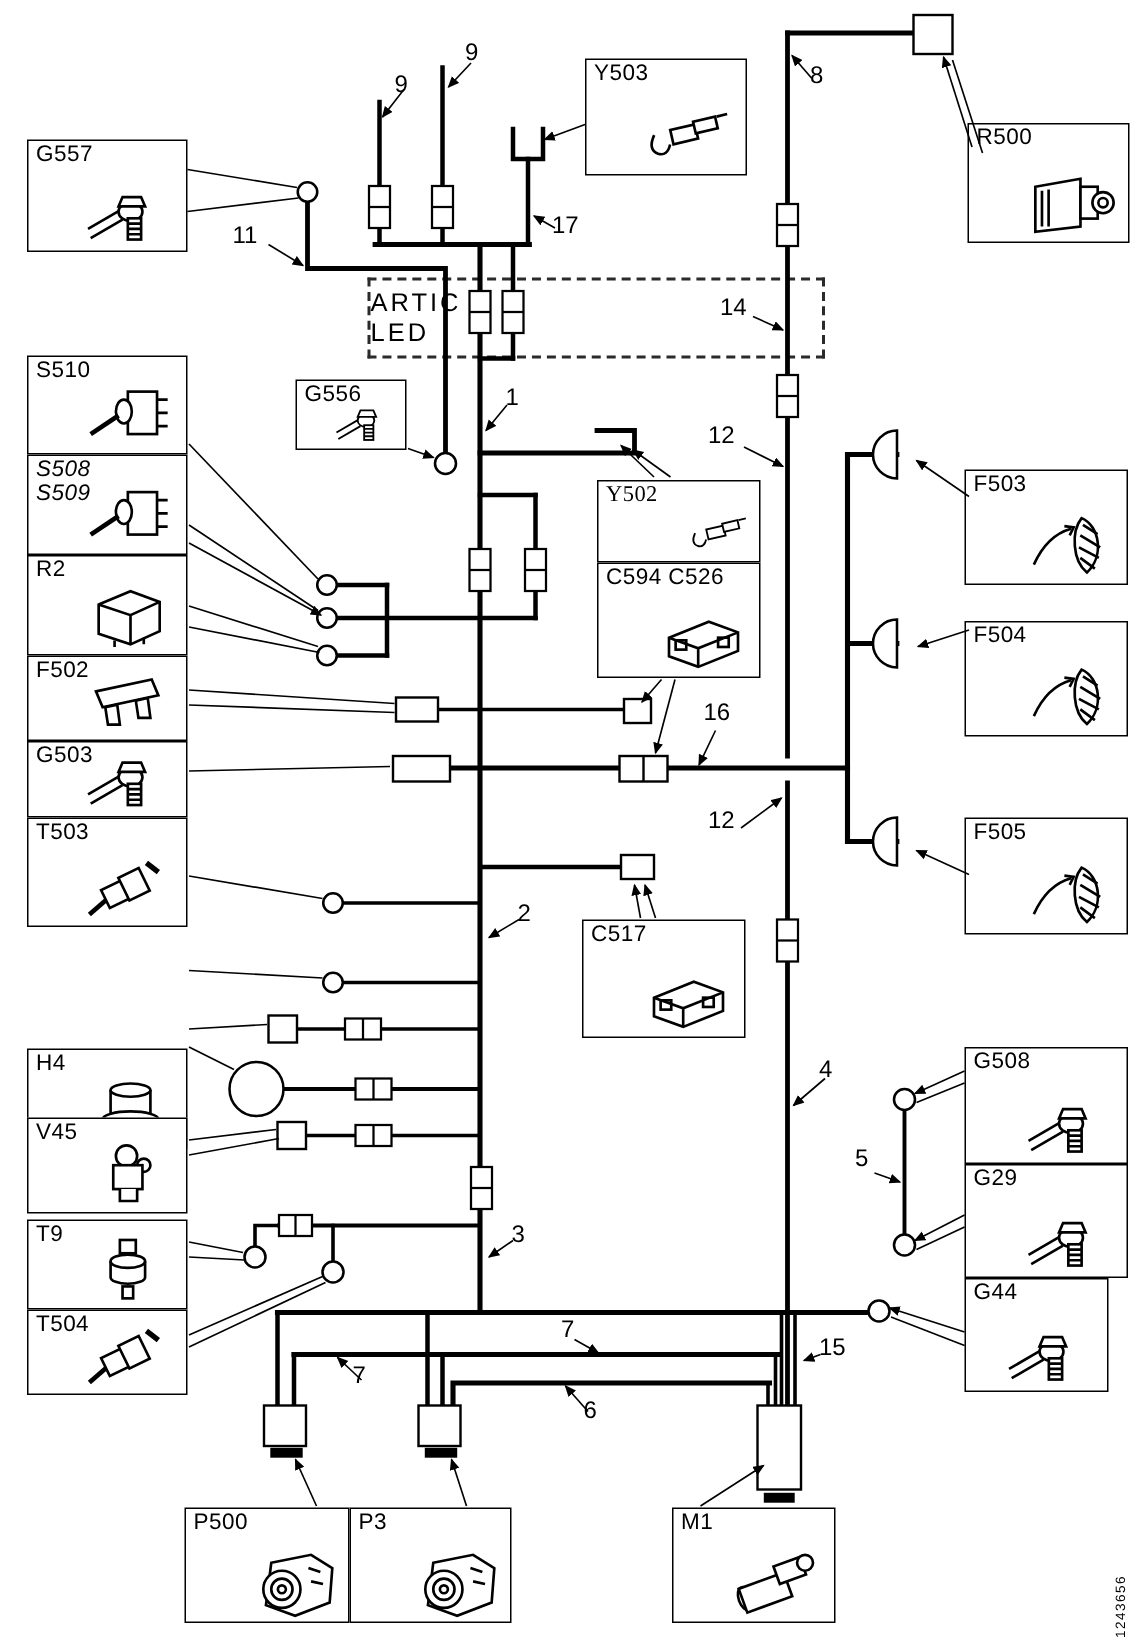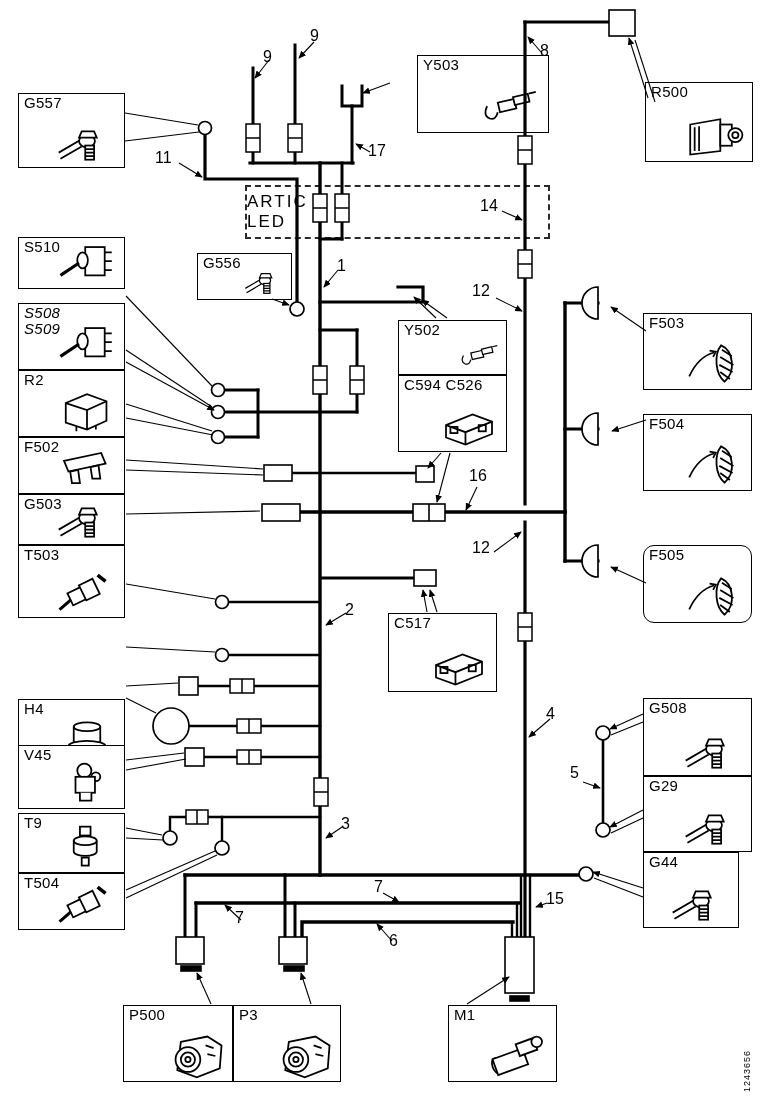--- a/index.html
+++ b/index.html
@@ -32,21 +32,21 @@
       <svg viewBox="0 0 72 52" class="cicon">
         <g fill="none" stroke="#000" stroke-width="2">
           <path d="M4,38 L28,24 M6,45 L30,31"></path>
           <ellipse cx="36" cy="25" rx="9" ry="7" fill="#fff"></ellipse>
           <path d="M30,14 h14 l3,7 h-20 z" fill="#fff"></path>
           <rect x="34" y="30" width="10" height="16" fill="#fff"></rect>
           <path d="M34,34 h10 M34,38 h10 M34,42 h10"></path>
         </g>
       </svg>
     </div>
-    <div class="box" style="left: 18px; top: 237px; width: 107px; height: 52px;">
+    <div class="box" style="left: 18px; top: 237px; width: 107px; height: 66px;">
       <div class="box-label">
         <span>S510</span>
       </div>
       <svg viewBox="0 0 72 52" class="cicon">
         <g fill="none" stroke="#000" stroke-width="2">
           <rect x="34" y="8" width="22" height="32" fill="#fff"></rect>
           <ellipse cx="31" cy="23" rx="6" ry="9" fill="#fff"></ellipse>
           <path d="M27,26 L6,40" stroke-width="3.5"></path>
           <path d="M56,14 h8 M56,24 h8 M56,34 h8"></path>
         </g>
@@ -162,21 +162,21 @@
       </div>
       <svg viewBox="0 0 72 52" class="cicon">
         <g fill="none" stroke="#000" stroke-width="2">
           <path d="M5,46 L20,33" stroke-width="3.5"></path>
           <rect x="16" y="23" width="18" height="15" transform="rotate(-26 25 30)" fill="#fff"></rect>
           <rect x="30" y="14" width="17" height="19" transform="rotate(-26 38 23)" fill="#fff"></rect>
           <path d="M48,7 l9,7" stroke-width="4"></path>
         </g>
       </svg>
     </div>
-    <div class="box" style="left: 390px; top: 55px; width: 132px; height: 78px; margin-left: 27px;">
+    <div class="box" style="left: 390px; top: 39px; width: 108px; height: 78px;">
       <div class="box-label">
         <span>Y503</span>
       </div>
       <svg viewBox="0 0 72 52" class="cicon">
         <g fill="none" stroke="#000" stroke-width="2">
           <path d="M9,25 q-5,11 3,14 q7,2 9,-7" fill="#fff"></path>
           <rect x="22" y="19" width="19" height="11" transform="rotate(-13 31 24)" fill="#fff"></rect>
           <rect x="39" y="13" width="17" height="9" transform="rotate(-13 47 17)" fill="#fff"></rect>
           <path d="M56,11 l8,-2"></path>
         </g>
@@ -189,35 +189,35 @@
       <svg viewBox="0 0 72 52" class="cicon">
         <g fill="none" stroke="#000" stroke-width="2">
           <path d="M8,13 L42,7 L42,43 L8,47 Z" fill="#fff"></path>
           <path d="M13,16 v27 M18,15 v28"></path>
           <rect x="42" y="13" width="13" height="24" fill="#fff"></rect>
           <circle cx="59" cy="25" r="8" fill="#fff"></circle>
           <circle cx="59" cy="25" r="3.5"></circle>
         </g>
       </svg>
     </div>
-    <div class="box small" style="left: 197px; top: 253px; width: 95px; height: 47px;">
+    <div class="box small" style="left: 197px; top: 253px; width: 74px; height: 47px;">
       <div class="box-label">
         <span>G556</span>
       </div>
       <svg viewBox="0 0 72 52" class="cicon">
         <g fill="none" stroke="#000" stroke-width="2">
           <path d="M4,38 L28,24 M6,45 L30,31"></path>
           <ellipse cx="36" cy="25" rx="9" ry="7" fill="#fff"></ellipse>
           <path d="M30,14 h14 l3,7 h-20 z" fill="#fff"></path>
           <rect x="34" y="30" width="10" height="16" fill="#fff"></rect>
           <path d="M34,34 h10 M34,38 h10 M34,42 h10"></path>
         </g>
       </svg>
     </div>
-    <div class="box small" style="left: 398px; top: 320px; width: 109px; height: 55px;">
+    <div class="box small" style="left: 398px; top: 320px; width: 109px; height: 55px; font-family: Liberation Serif, serif;">
       <div class="box-label">
         <span>Y502</span>
       </div>
       <svg viewBox="0 0 72 52" class="cicon">
         <g fill="none" stroke="#000" stroke-width="2">
           <path d="M9,25 q-5,11 3,14 q7,2 9,-7" fill="#fff"></path>
           <rect x="22" y="19" width="19" height="11" transform="rotate(-13 31 24)" fill="#fff"></rect>
           <rect x="39" y="13" width="17" height="9" transform="rotate(-13 47 17)" fill="#fff"></rect>
           <path d="M56,11 l8,-2"></path>
         </g>
@@ -255,21 +255,21 @@
       </div>
       <svg viewBox="0 0 72 52" class="cicon">
         <g fill="none" stroke="#000" stroke-width="2">
           <path d="M44,5 C58,11 61,34 48,46 C37,37 36,15 44,5 Z" fill="#fff"></path>
           <path d="M45,10 l11,7 M43,18 l15,9 M42,27 l15,8 M43,35 l11,8"></path>
           <path d="M8,40 Q18,18 36,13"></path>
           <path d="M31,11 l7,1 l-3,6"></path>
         </g>
       </svg>
     </div>
-    <div class="box" style="left: 643px; top: 545px; width: 109px; height: 78px; border-radius: 11px;">
+    <div class="box" style="left: 643px; top: 545px; width: 109px; height: 78px;">
       <div class="box-label">
         <span>F505</span>
       </div>
       <svg viewBox="0 0 72 52" class="cicon">
         <g fill="none" stroke="#000" stroke-width="2">
           <path d="M44,5 C58,11 61,34 48,46 C37,37 36,15 44,5 Z" fill="#fff"></path>
           <path d="M45,10 l11,7 M43,18 l15,9 M42,27 l15,8 M43,35 l11,8"></path>
           <path d="M8,40 Q18,18 36,13"></path>
           <path d="M31,11 l7,1 l-3,6"></path>
         </g>

